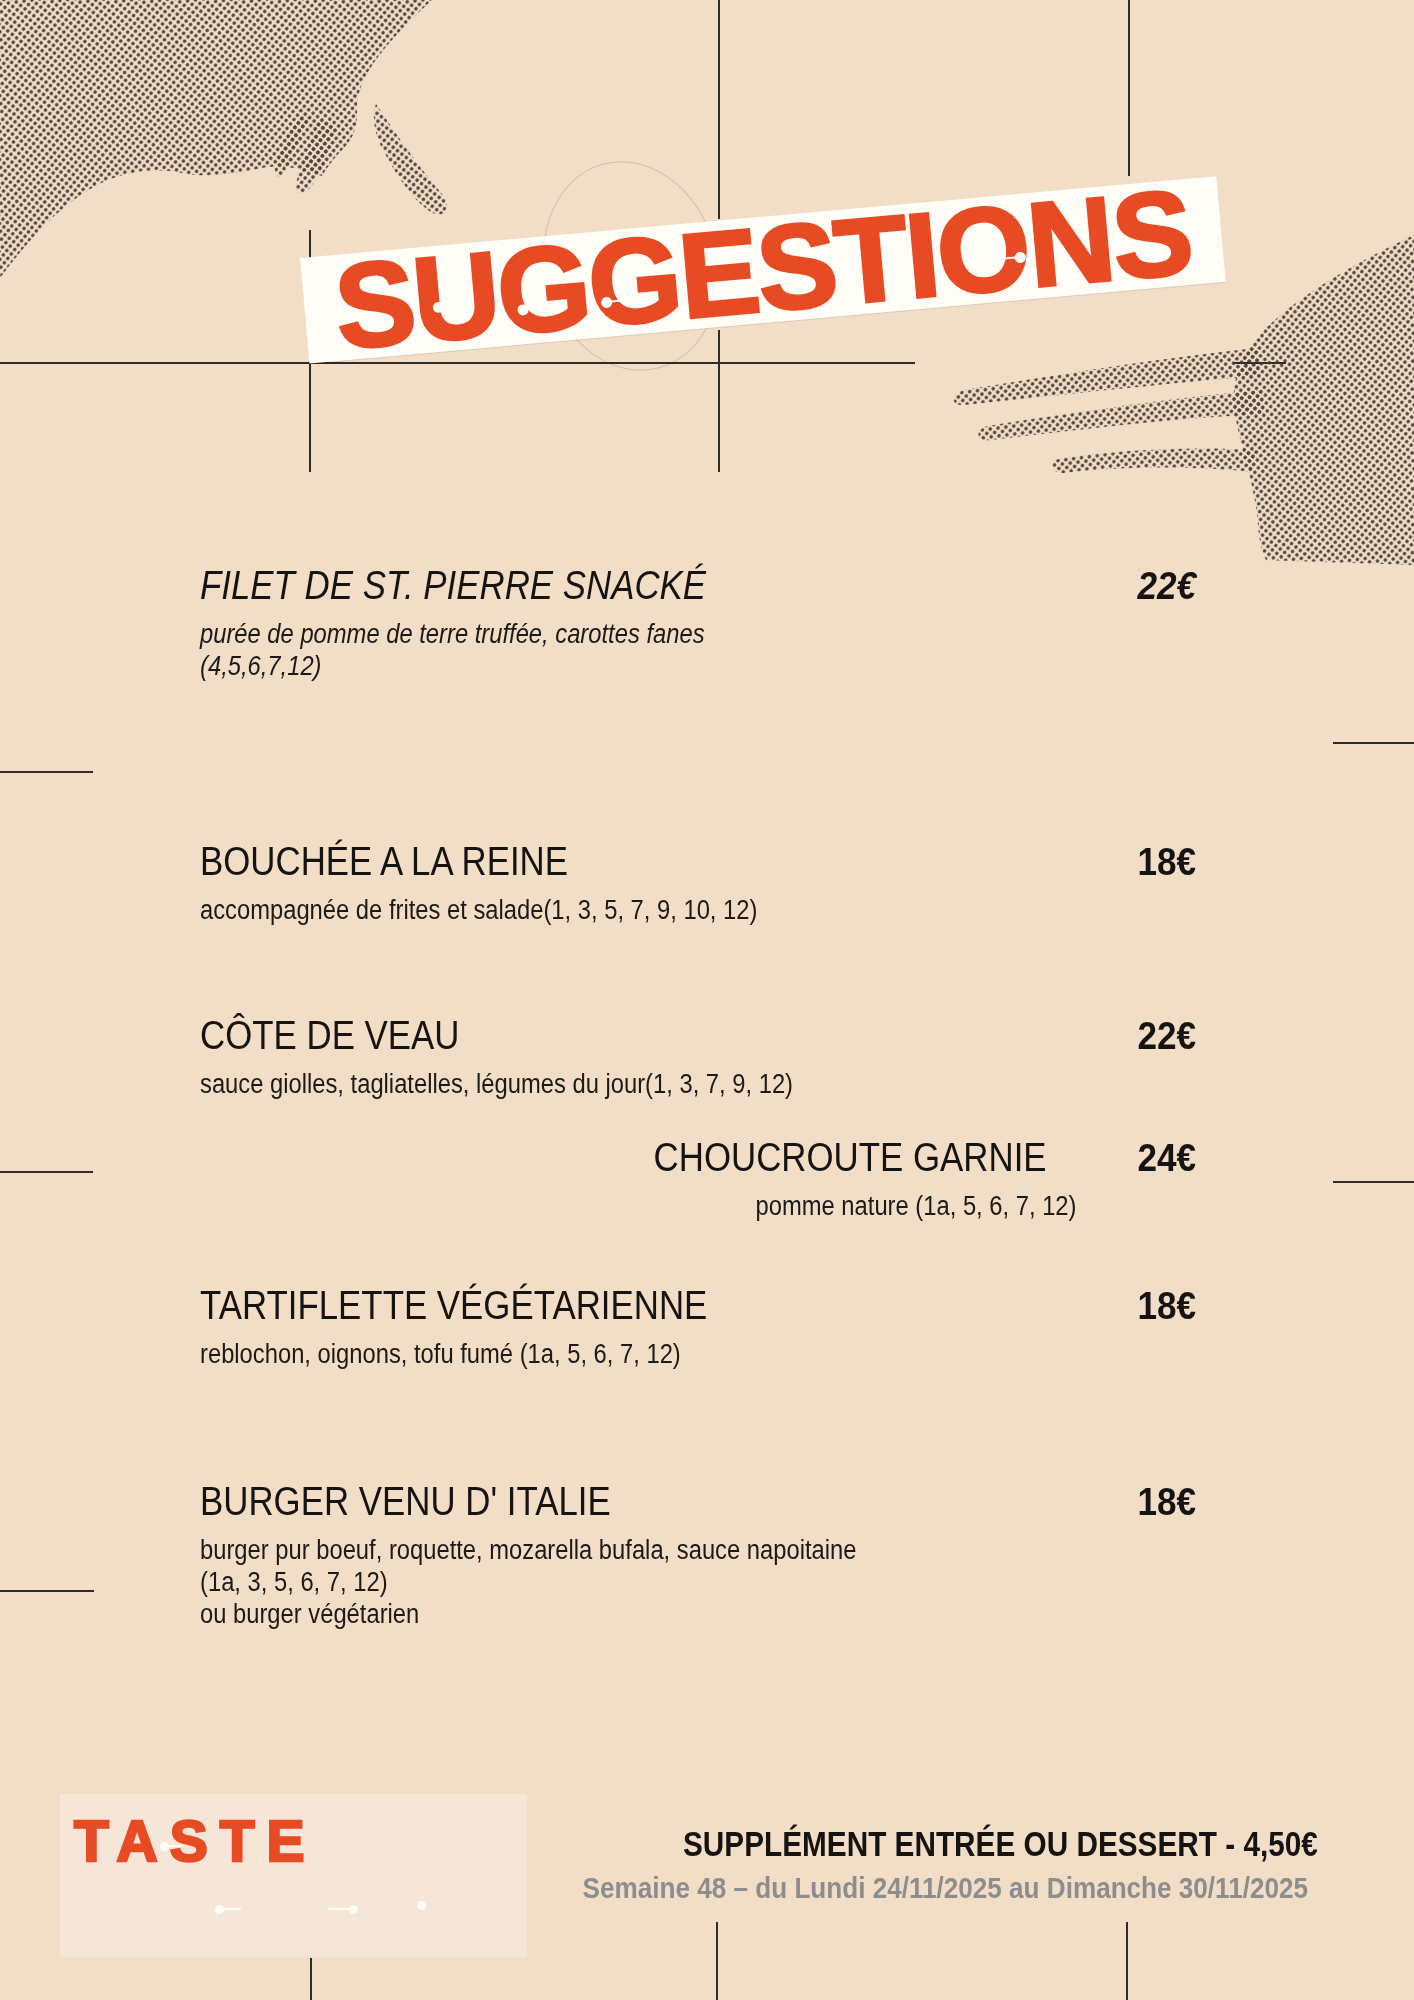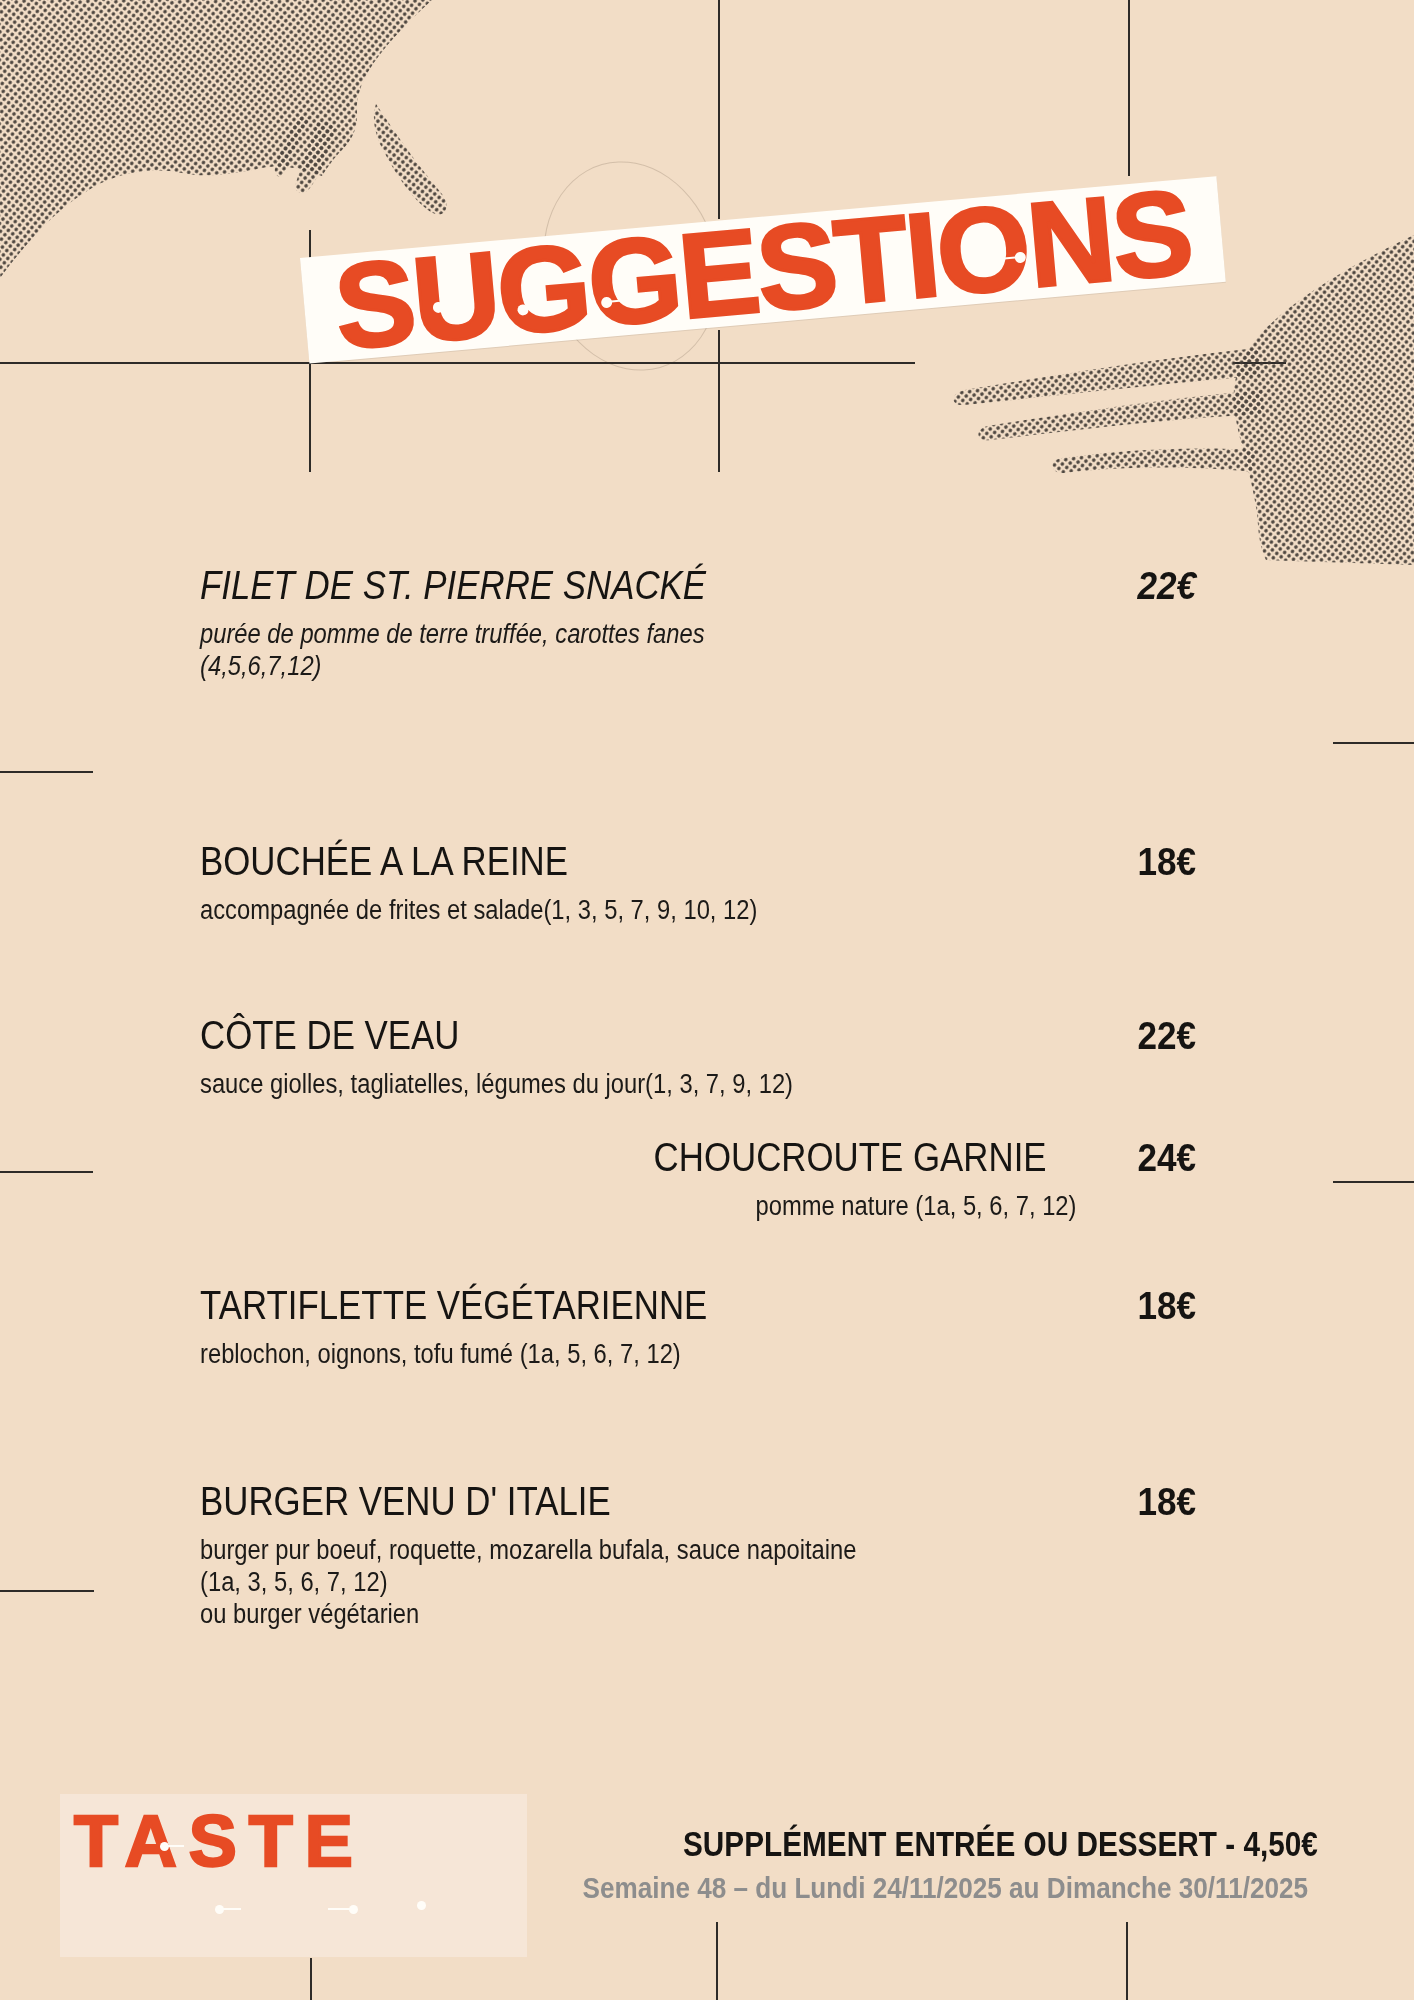--- a/index.html
+++ b/index.html
@@ -65,21 +65,21 @@
   }
   .item-price{
     position:absolute;right:0;top:2px;font-size:39px;font-weight:700;
     transform:scaleX(.9);transform-origin:right center;color:#161412;
   }
   .i1{top:562px;font-style:italic;} .i2{top:706px;} .i3{top:838px;} .i4{top:1012px;}
   .i5{top:1134px;text-align:right;} .i6{top:1282px;} .i7{top:1430px;margin-top:48px;}
   
   .logo-panel{position:absolute;left:60px;top:1794px;width:467px;height:163px;background:#F6E6D7;z-index:1;}
   .logo{position:absolute;left:74px;top:1812px;z-index:4;color:#E74B24;font-weight:700;line-height:59px;}
-  .logo-line1{font-size:72px;letter-spacing:12px;-webkit-text-stroke:2.5px #E74B24;}
+  .logo-line1{font-size:57px;letter-spacing:12px;-webkit-text-stroke:2.5px #E74B24;}
   .logo-line2{font-size:88px;letter-spacing:5px;-webkit-text-stroke:2.5px #E74B24;margin-left:10px;}
   .logo .pin-dot{width:9px;height:9px;}
   .supplement{
     position:absolute;right:96px;top:1824px;font-size:35px;font-weight:700;
     transform:scaleX(.85);transform-origin:right center;white-space:nowrap;
     color:#161412;z-index:4;
   }
   .week{
     position:absolute;right:106px;top:1872px;font-size:29px;font-weight:700;
     transform:scaleX(.9);transform-origin:right center;white-space:nowrap;

